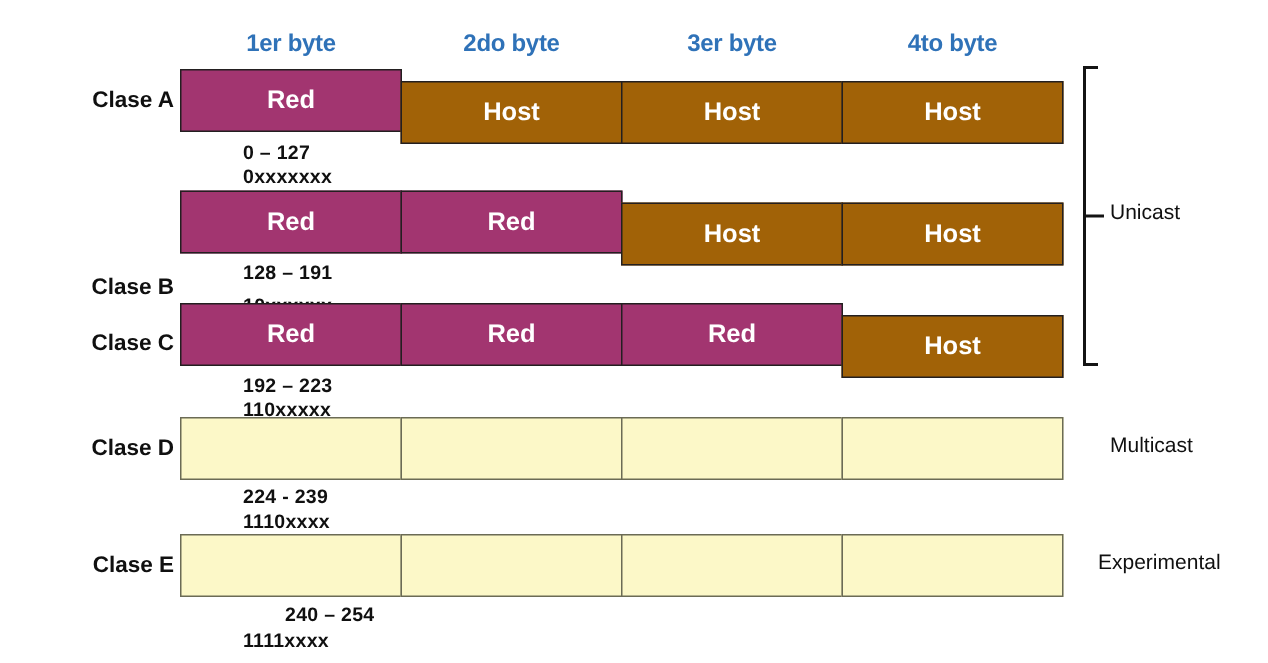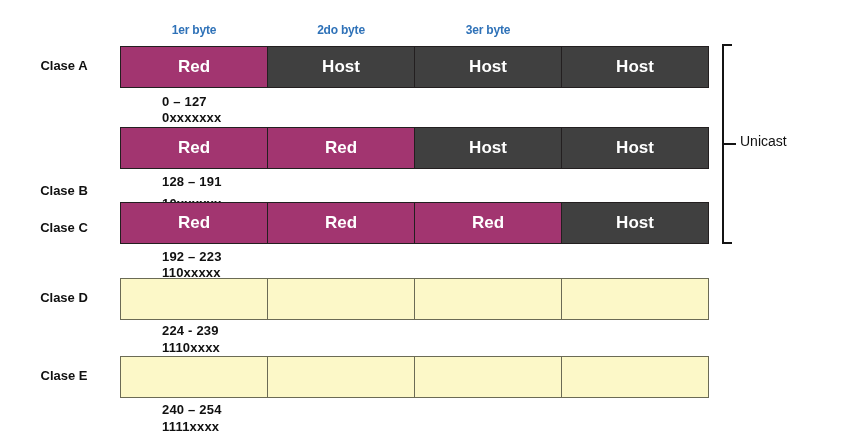--- a/index.html
+++ b/index.html
@@ -23,34 +23,34 @@
   }
 
   
   .byte-header {
     position: absolute;
     top: 17px;
     height: 26px;
     line-height: 26px;
     text-align: center;
     font-weight: bold;
-    font-size: 12px;
+    font-size: 16px;
     color: #2f72b8;
     letter-spacing: -0.2px;
     white-space: nowrap;
   }
 
   
   .class-label {
     position: absolute;
     left: 12px;
     width: 104px;
-    text-align: center;
-    font-weight: bold;
-    font-size: 13px;
+    text-align: right;
+    font-weight: bold;
+    font-size: 15px;
     color: #101010;
     white-space: nowrap;
   }
 
   
   .row-bar {
     position: absolute;
     left: 120px;
     width: 589px;
     display: flex;
@@ -65,21 +65,21 @@
     align-items: center;
     justify-content: center;
     font-weight: bold;
     font-size: 17px;
     color: #ffffff;
     height: 100%;
     white-space: nowrap;
   }
   .cell:first-child { margin-left: 0; }
   .cell.net  { background: #a23570; }
-  .cell.host { background: #404040; }
+  .cell.host { background: #a16207; margin-top: 8px; }
   .cell.empty{ background: #fcf8c8; color: transparent; border-color: #6b6b55; }
 
   
   .range-note {
     position: absolute;
     left: 162px;
     font-weight: bold;
     font-size: 13px;
     color: #101010;
     white-space: nowrap;
@@ -130,20 +130,23 @@
 
   <div class="byte-header" style="left:120px; width:148px;">
     <span>1er byte</span>
   </div>
   <div class="byte-header" style="left:267px; width:148px;text-align:center;">
     <span>2do byte</span>
   </div>
   <div class="byte-header" style="left:414px; width:148px;">
     <span>3er byte</span>
   </div>
+  <div class="byte-header" style="left:561px; width:148px;">
+    <span>4to byte</span>
+  </div>
 
   <div class="class-label" style="top:58px;">
     <span>Clase A</span>
   </div>
   <div class="row-bar" style="top:46px; height:42px;">
     <div class="cell net">
         <span>Red</span>
       </div>
     <div class="cell host">
         <span>Host</span>
@@ -244,31 +247,37 @@
     <div class="cell empty">
         <span></span>
       </div>
     <div class="cell empty">
         <span></span>
       </div>
     <div class="cell empty">
         <span></span>
       </div>
   </div>
-  <div class="range-note" style="top:402px;">
+  <div class="range-note" style="top:402px;margin-left:28px;">
     <span>240 – 254</span>
   </div>
   <div class="range-note" style="top:419px;">
     <span>1111xxxx</span>
   </div>
 
   <div class="bracket">
     <div class="vline"></div>
     <div class="cap top"></div>
     <div class="cap bot"></div>
     <div class="tick"></div>
   </div>
 
   <div class="group-label" style="left:740px; top:133px;">
     <span>Unicast</span>
   </div>
+  <div class="group-label" style="left:740px; top:288px;">
+    <span>Multicast</span>
+  </div>
+  <div class="group-label" style="left:732px; top:366px;">
+    <span>Experimental</span>
+  </div>
 
 </div>
 
 </body></html>

